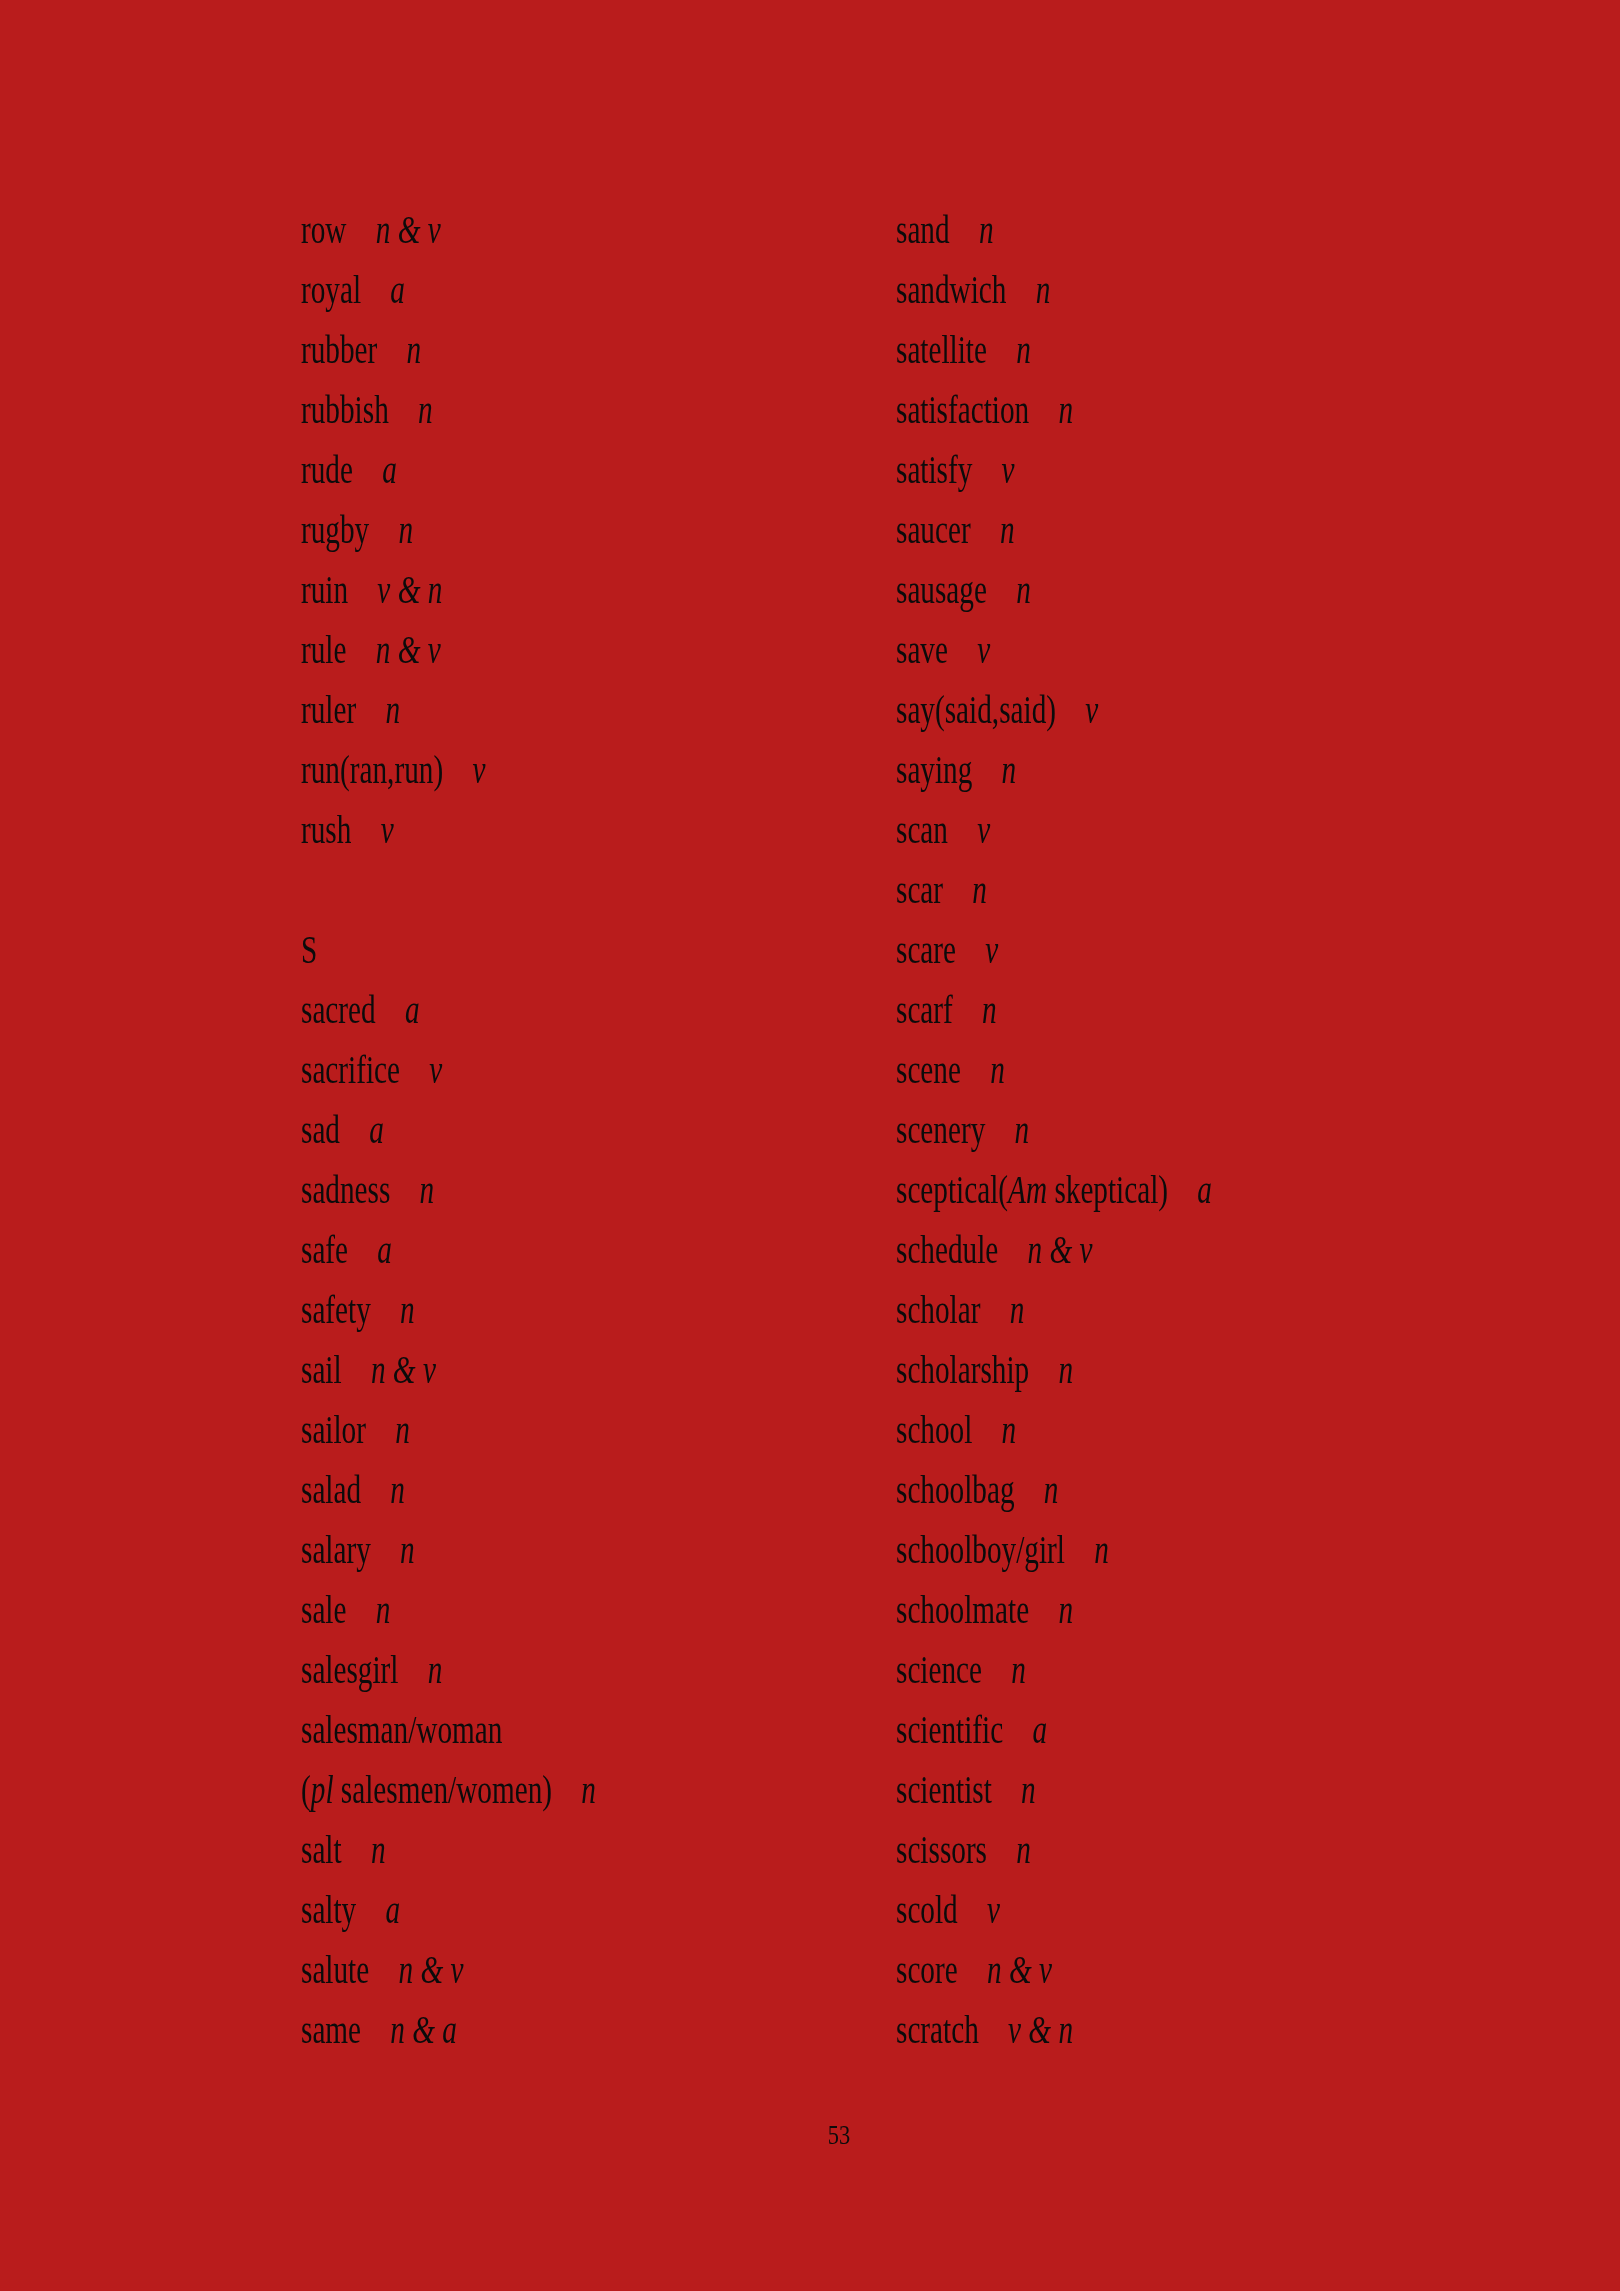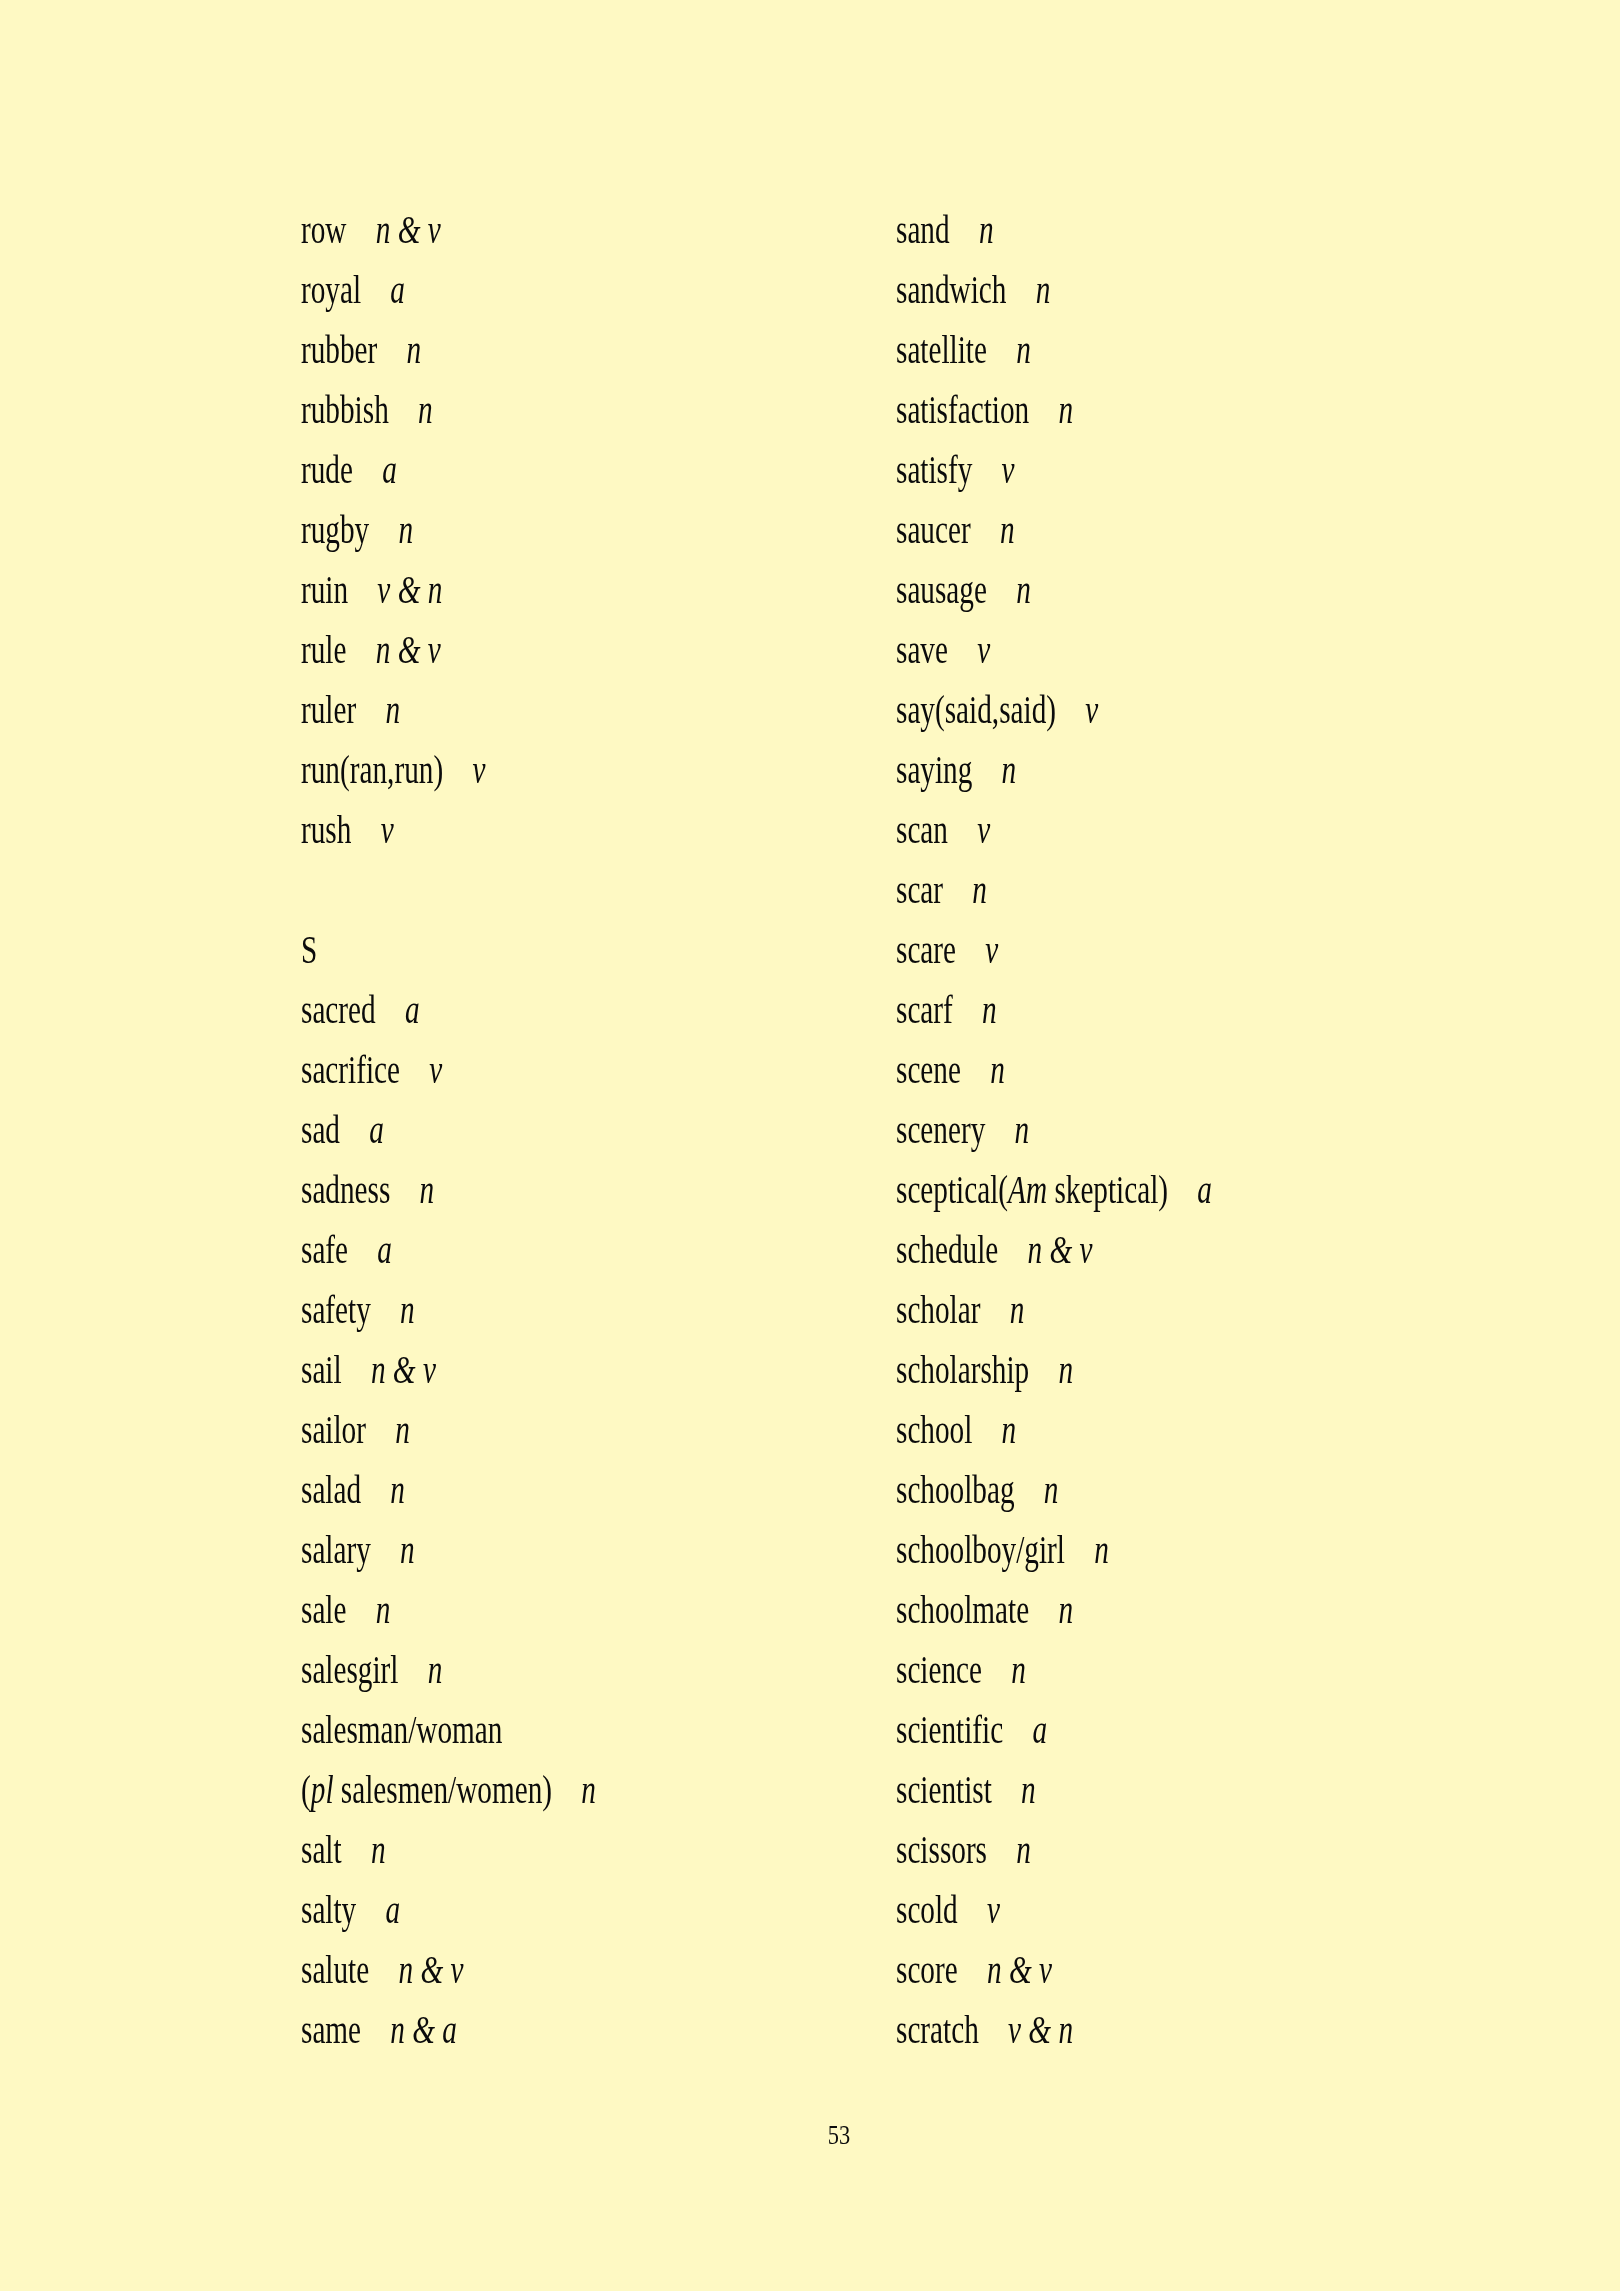--- a/index.html
+++ b/index.html
@@ -8,21 +8,21 @@
     height: 2292px;
     position: relative;
     background: #ffffff;
     color: #0b0b0b;
     font-family: "Liberation Serif", "DejaVu Serif", serif;
     overflow: hidden;
   }
   .page {
     position: absolute;
     inset: 0;
-    background: #fef9c3;
+    background: #b91c1c;
     text-decoration: underline;
   }
   .col {
     position: absolute;
     top: 200px;
     transform: scaleX(0.75);
     transform-origin: 0 0;
   }
   #col-0 { left: 301px; }
   #col-1 { left: 896px; }

